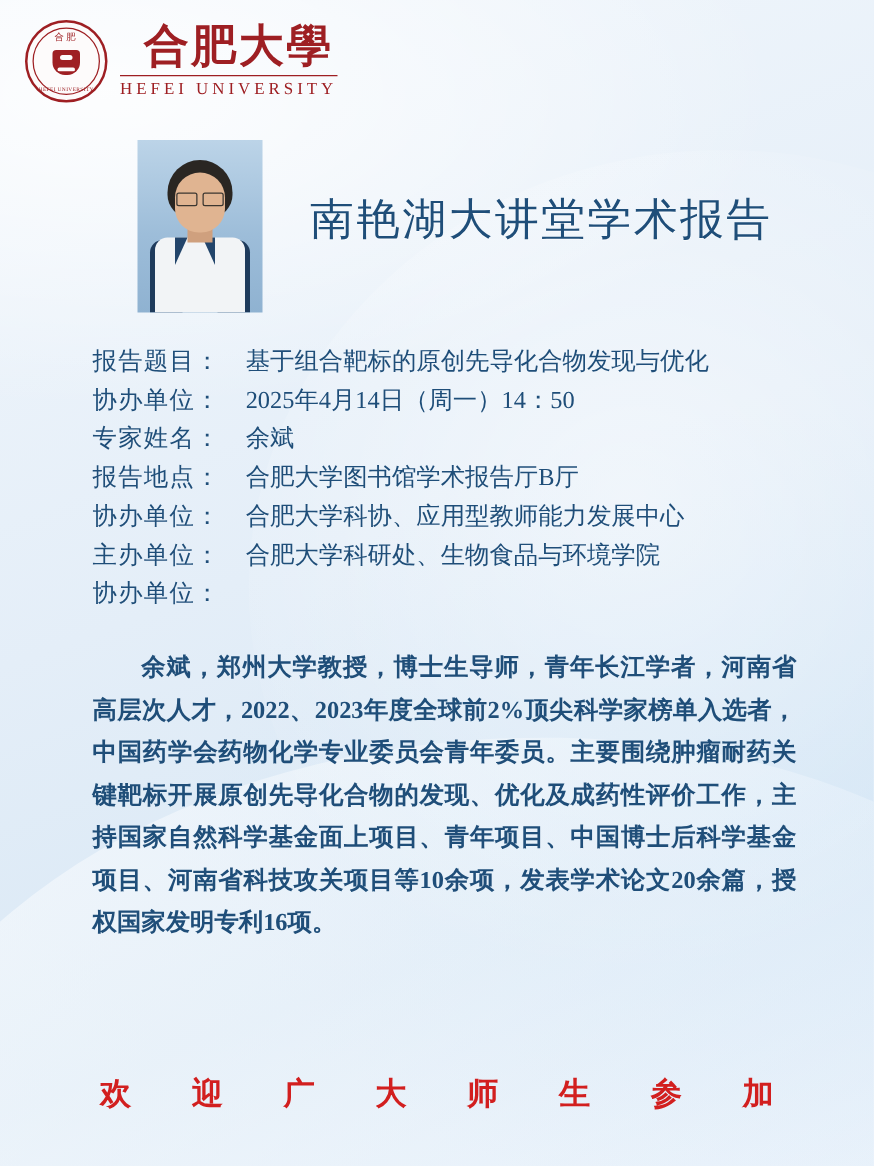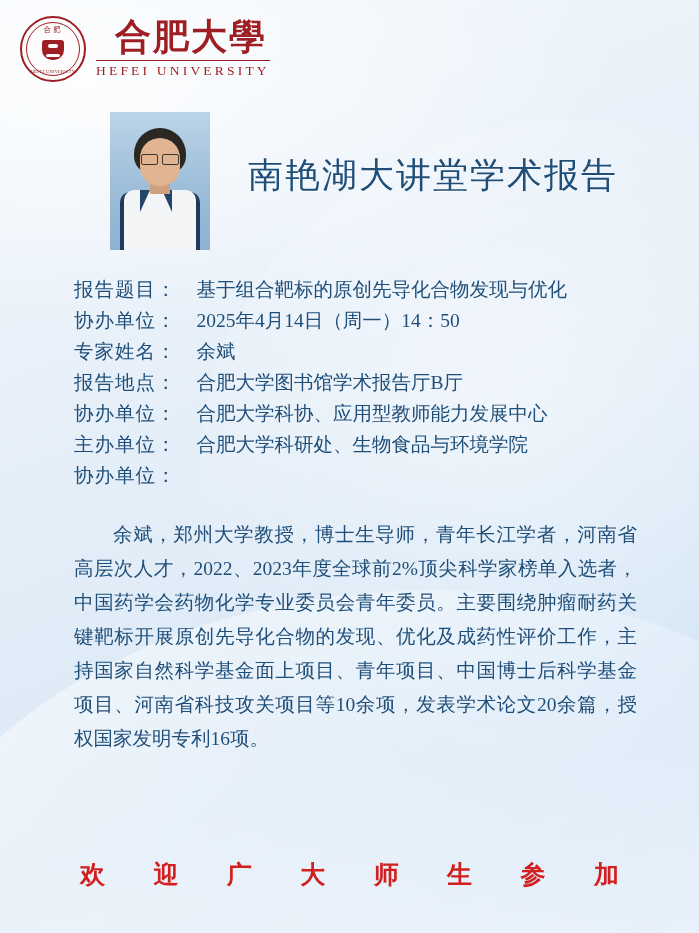--- a/index.html
+++ b/index.html
@@ -277,20 +277,21 @@
     position: absolute;
     left: 74px;
     top: 518px;
     right: 62px;
     color: #1f4e79;
     font-size: 19.5px;
     line-height: 34px;
     text-align: justify;
     text-indent: 2em;
     font-family: "Liberation Serif", serif;
+    font-weight: bold;
   }
 
   .footer {
     position: absolute;
     left: 80px;
     right: 80px;
     top: 858px;
     display: flex;
     justify-content: space-between;
     color: #d21f1f;

